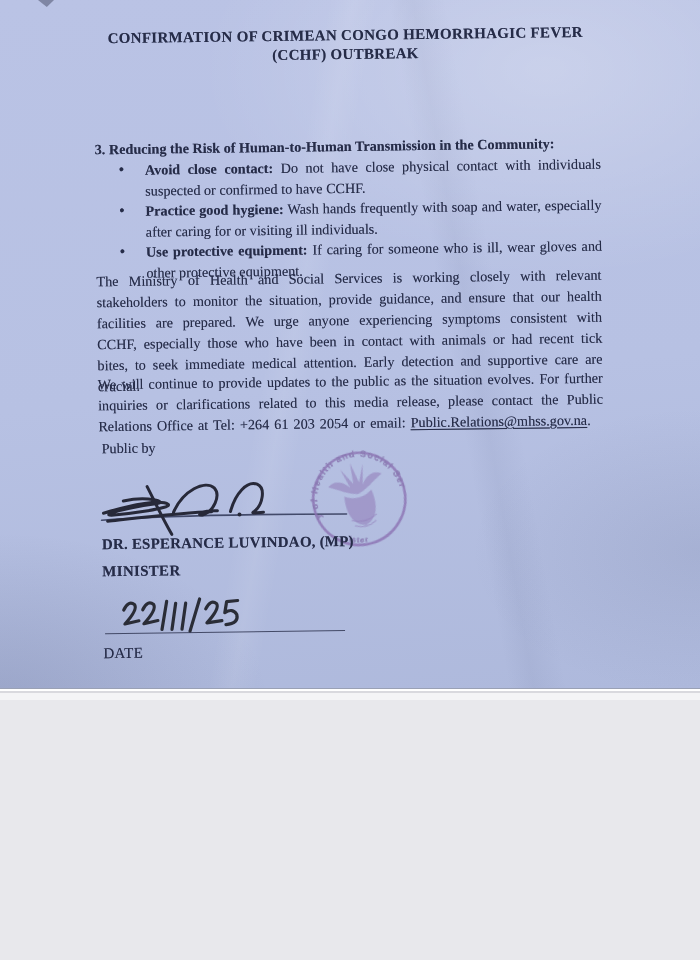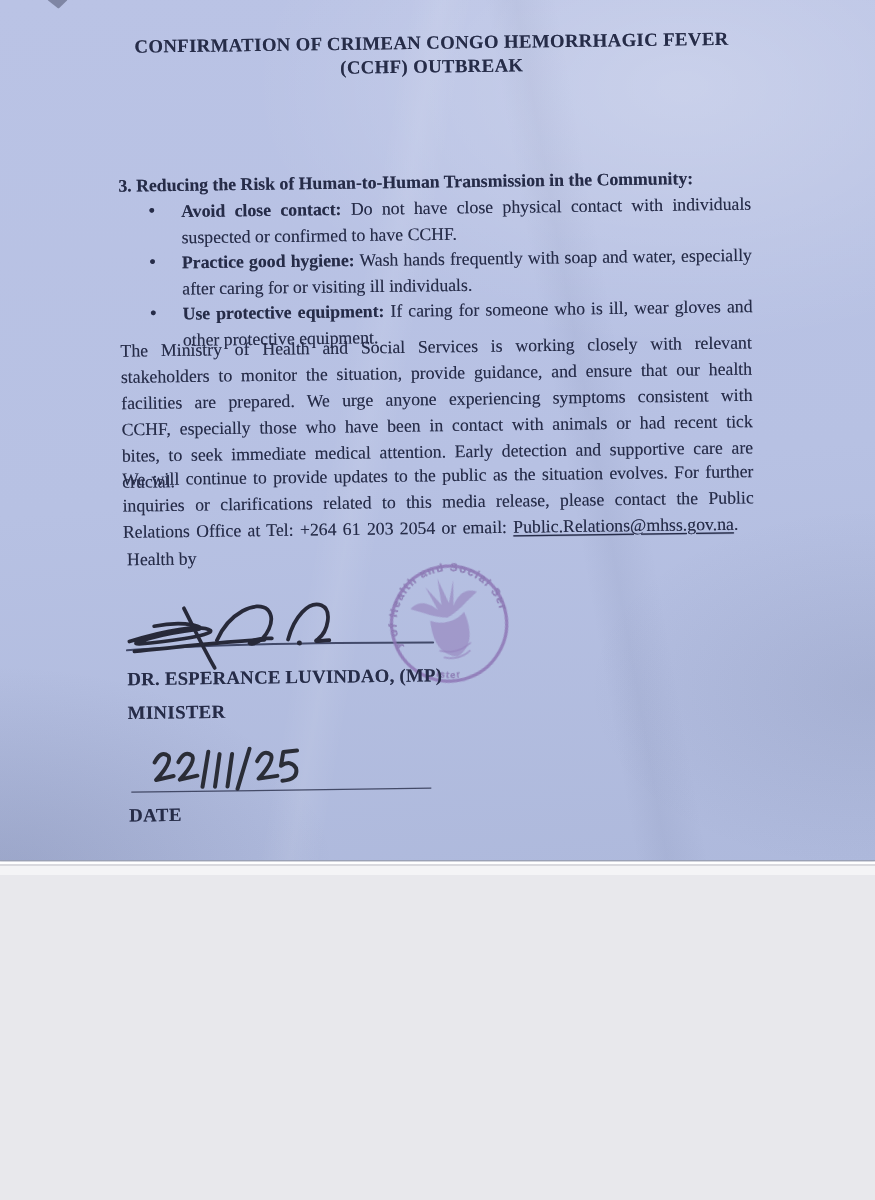--- a/index.html
+++ b/index.html
@@ -40,21 +40,21 @@
   .p2{top:371px;}
   .email{text-decoration:underline;text-underline-offset:2px;}
   .issued{position:absolute;left:101px;top:437px;font-size:14.2px;}
   .sig-svg{position:absolute;left:88px;top:466px;}
   .stamp-svg{position:absolute;left:297px;top:438px;}
   .name{position:absolute;left:100px;top:533px;font-weight:bold;font-size:15px;letter-spacing:.2px;}
   .minister{position:absolute;left:100px;top:560px;font-weight:bold;font-size:15px;letter-spacing:.3px;}
   .date-svg{position:absolute;left:118px;top:595px;}
   .date-line{position:absolute;left:102px;top:630px;width:240px;height:0;
     border-top:1.6px solid rgba(48,54,82,.85);}
-  .date-label{position:absolute;left:100px;top:642px;font-weight:bold;font-size:15px;letter-spacing:.4px;}
+  .date-label{position:absolute;left:100px;top:642px;font-weight:normal;font-size:15px;letter-spacing:.4px;}
 </style>
 </head>
 <body>
 
 <div class="photo">
   <div class="paper">
     <div class="notch"></div>
     <div class="content">
 
       <div class="title">
@@ -67,21 +67,21 @@
       <ul class="bullets">
         <li><span class="b">Avoid close contact:</span><span> Do not have close physical contact with individuals suspected or confirmed to have CCHF.</span></li>
         <li><span class="b">Practice good hygiene:</span><span> Wash hands frequently with soap and water, especially after caring for or visiting ill individuals.</span></li>
         <li><span class="b">Use protective equipment:</span><span> If caring for someone who is ill, wear gloves and other protective equipment.</span></li>
       </ul>
 
       <p class="para p1">The Ministry of Health and Social Services is working closely with relevant stakeholders to monitor the situation, provide guidance, and ensure that our health facilities are prepared. We urge anyone experiencing symptoms consistent with CCHF, especially those who have been in contact with animals or had recent tick bites, to seek immediate medical attention. Early detection and supportive care are crucial.</p>
 
       <p class="para p2"><span>We will continue to provide updates to the public as the situation evolves. For further inquiries or clarifications related to this media release, please contact the Public Relations Office at Tel: +264 61 203 2054 or email: </span><span class="email">Public.Relations@mhss.gov.na</span><span>.</span></p>
 
-      <div class="issued">Health by</div>
+      <div class="issued">Public by</div>
 
       <svg class="sig-svg" width="280" height="80" viewBox="0 0 280 80" aria-label="DR. ESPERANCE LUVINDAO, (MP)">
         <g fill="none" stroke="#1c1d2b" stroke-linecap="round" stroke-linejoin="round" opacity="0.92">
           <path d="M12,51 C80,47 180,47 257,48" stroke-width="1.6" stroke="#394060"></path>
           <path d="M14,44 C44,35 72,31 79,36 C82,40 40,45 22,46 C10,46 40,38 68,35 C78,34 60,27 34,32" stroke-width="3"></path>
           <path d="M18,52 C50,49 100,44 122,44" stroke-width="3"></path>
           <path d="M58,18 C64,30 72,48 82,66" stroke-width="3"></path>
           <path d="M84,44 C94,22 116,12 125,20 C132,28 124,44 113,47 C106,48 112,42 128,43" stroke-width="3"></path>
           <path d="M141,44 C146,26 158,13 168,17 C177,21 173,38 165,44 C160,47 167,45 174,45" stroke-width="3"></path>
           <circle cx="150" cy="47" r="2" fill="#1c1d2b" stroke="none"></circle>

